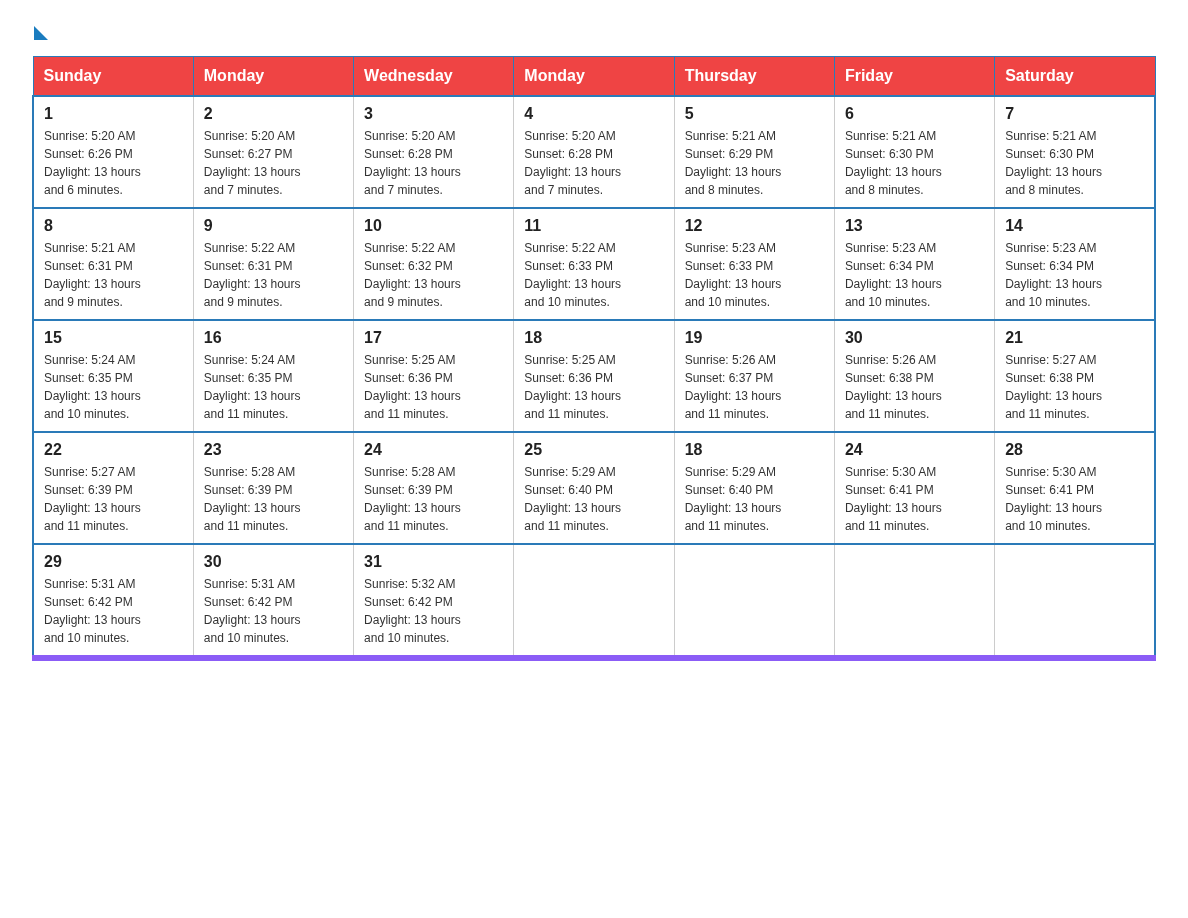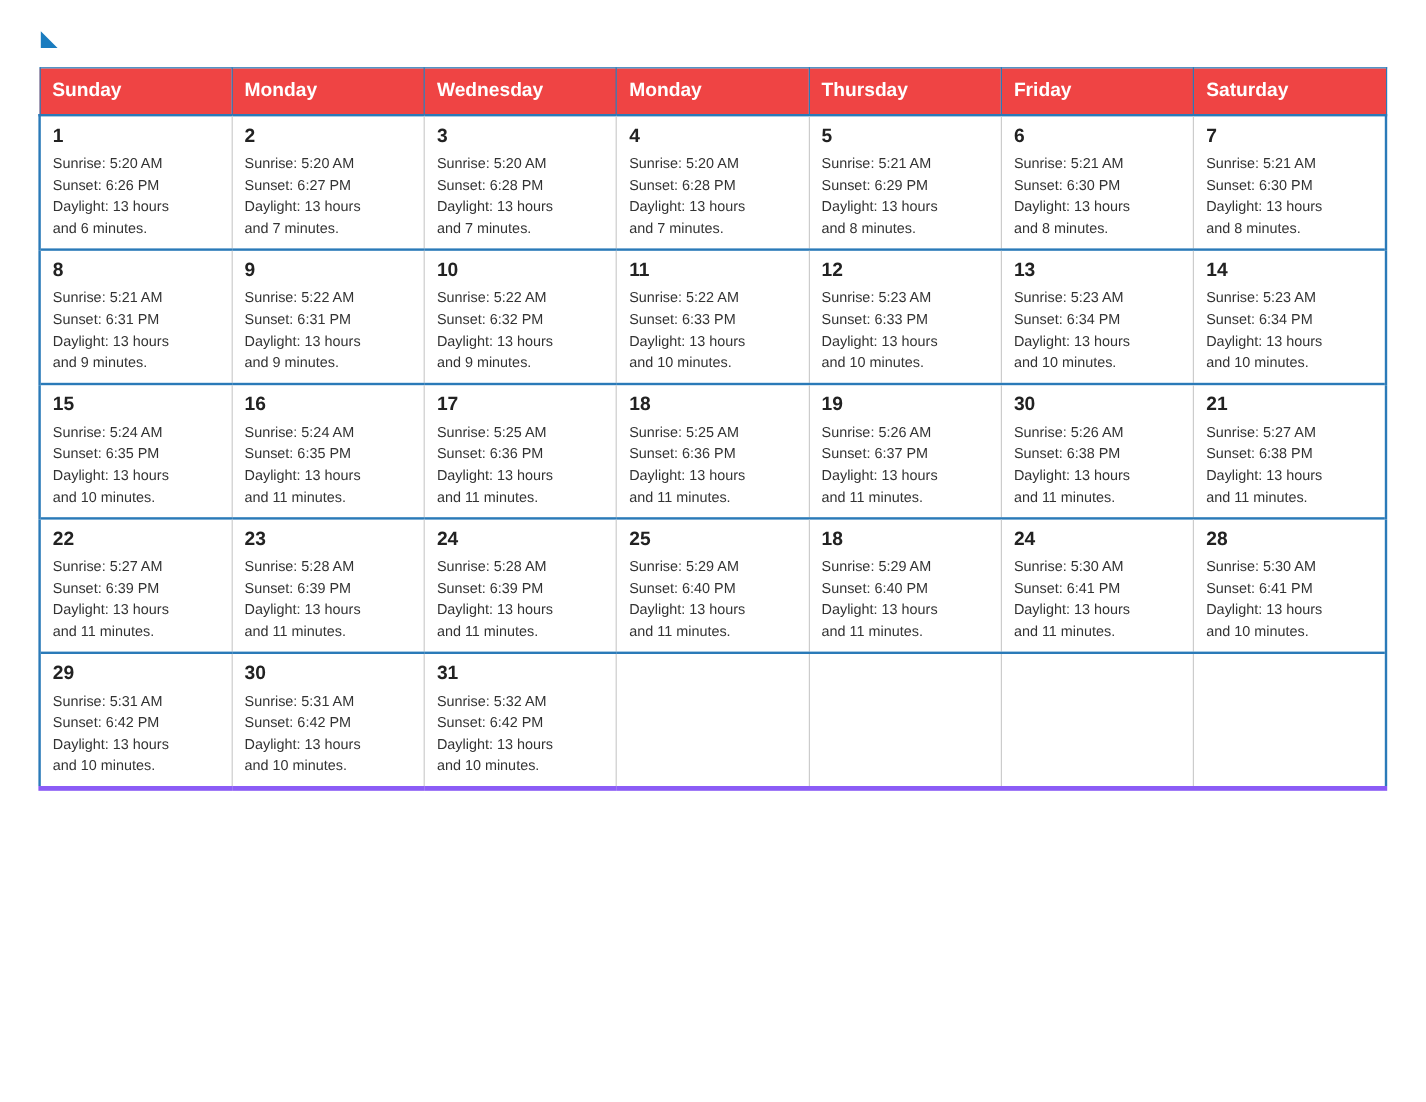--- a/index.html
+++ b/index.html
@@ -57,21 +57,21 @@
     .calendar-table tr td:first-child {
       border-left: 2px solid #2a7ab8;
     }
     .calendar-table tr td:last-child {
       border-right: 2px solid #2a7ab8;
     }
     .week-row td {
       border-top: 2px solid #2a7ab8;
     }
     .calendar-table tbody tr:last-child td {
-      border-bottom: 4px solid #8b5cf6;
+      border-bottom: 6px solid #8b5cf6;
     }
     .day-number {
       font-size: 16px;
       font-weight: bold;
       color: #222;
       margin-bottom: 4px;
     }
     .day-info {
       font-size: 12px;
       color: #333;

